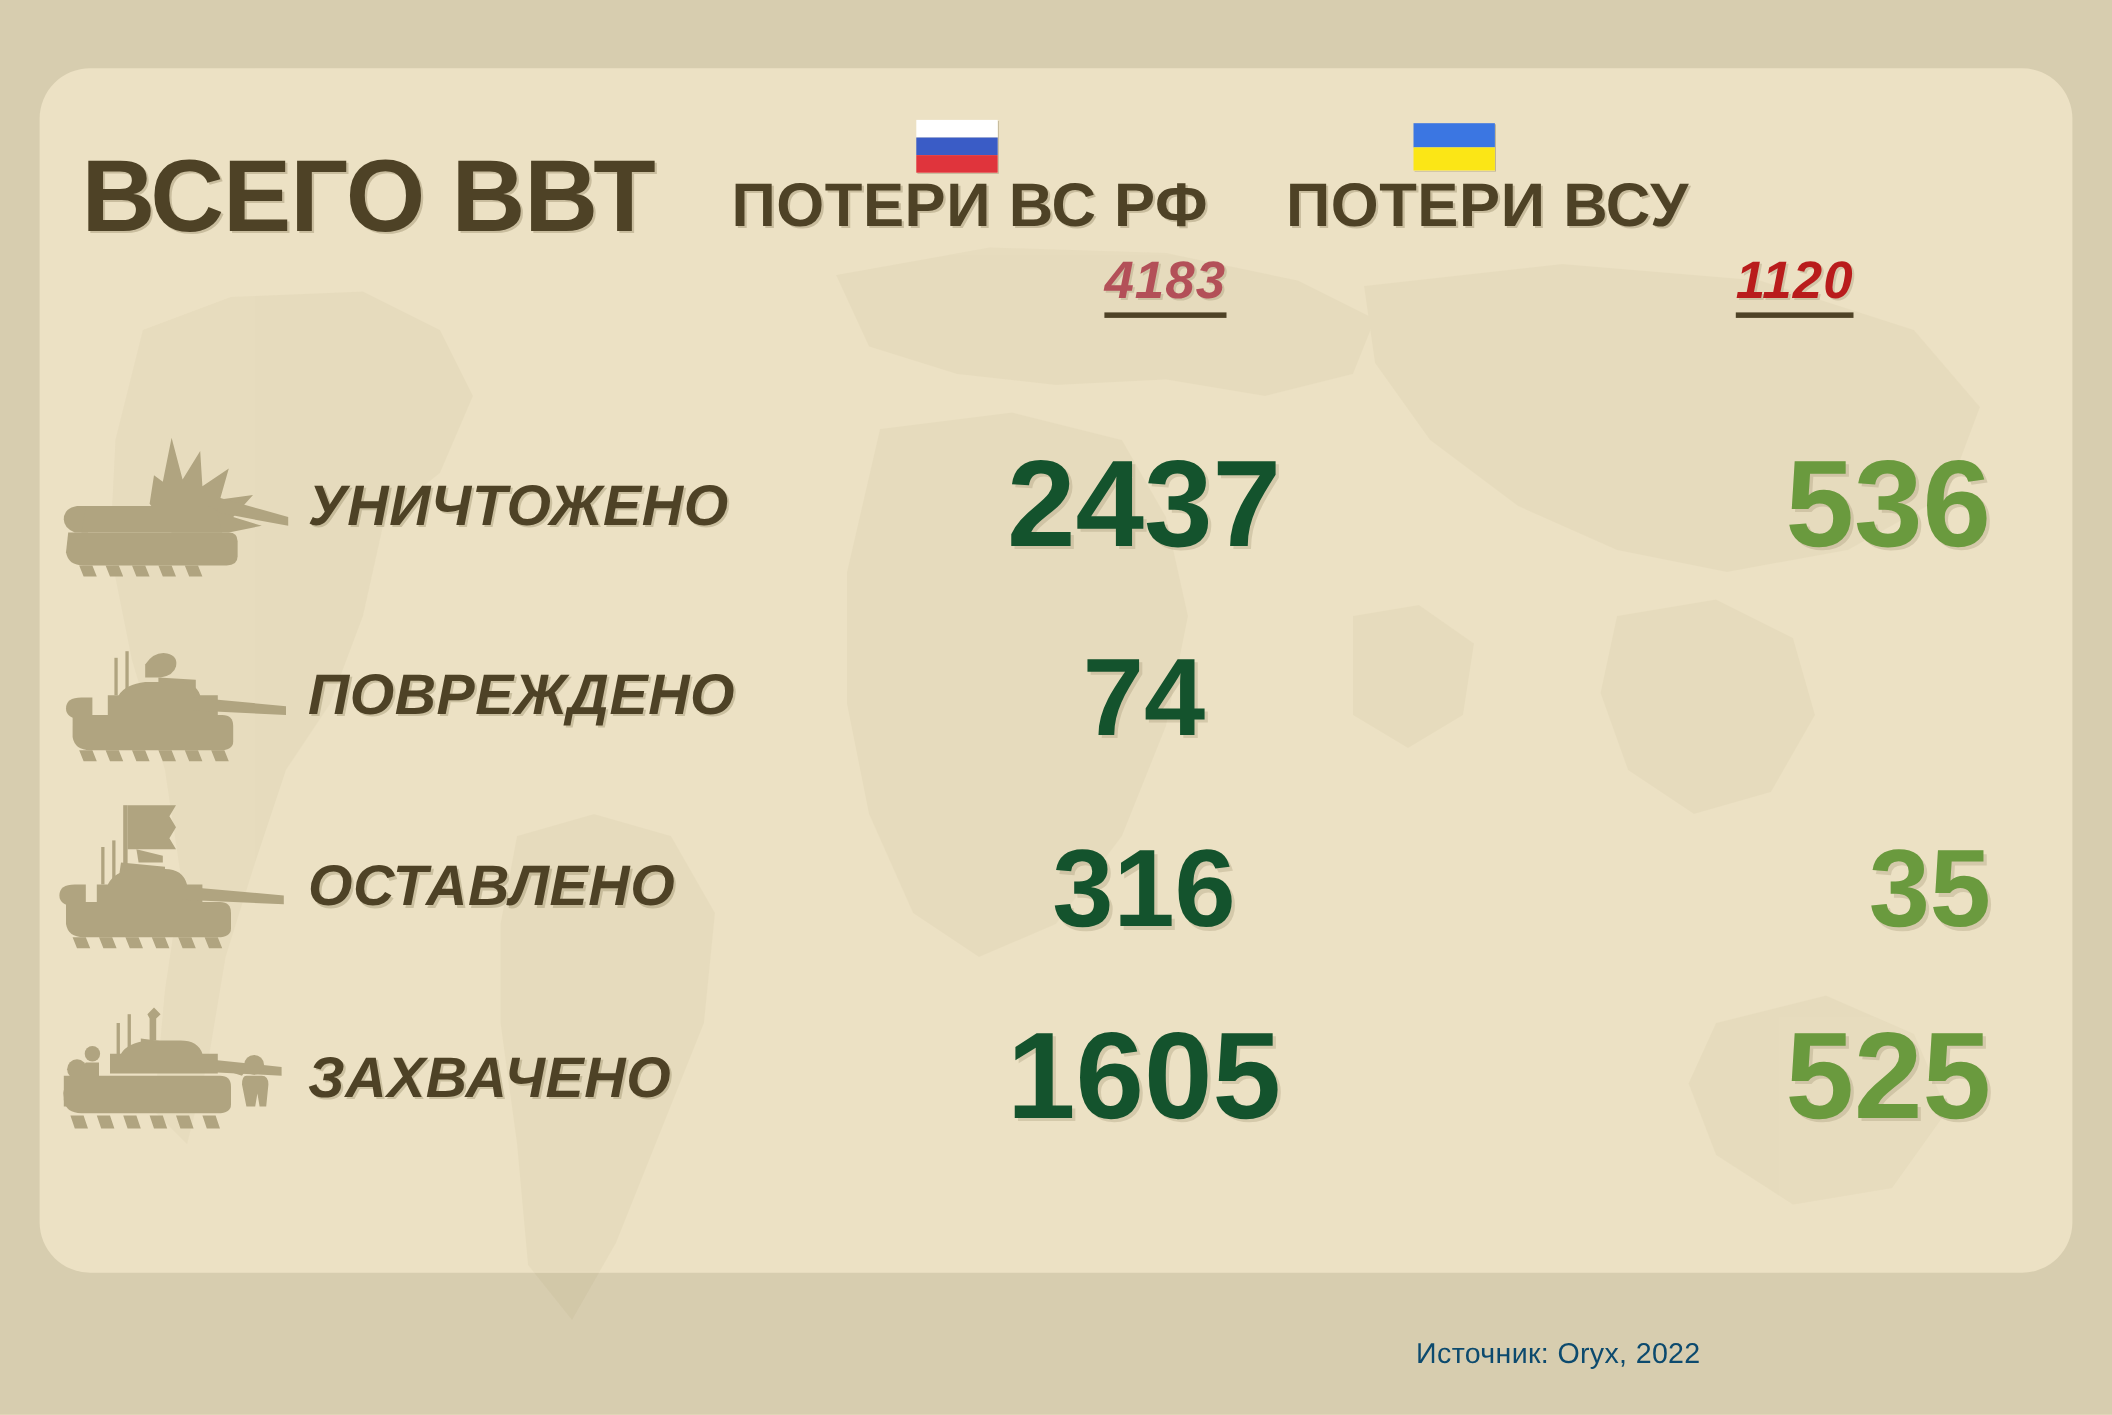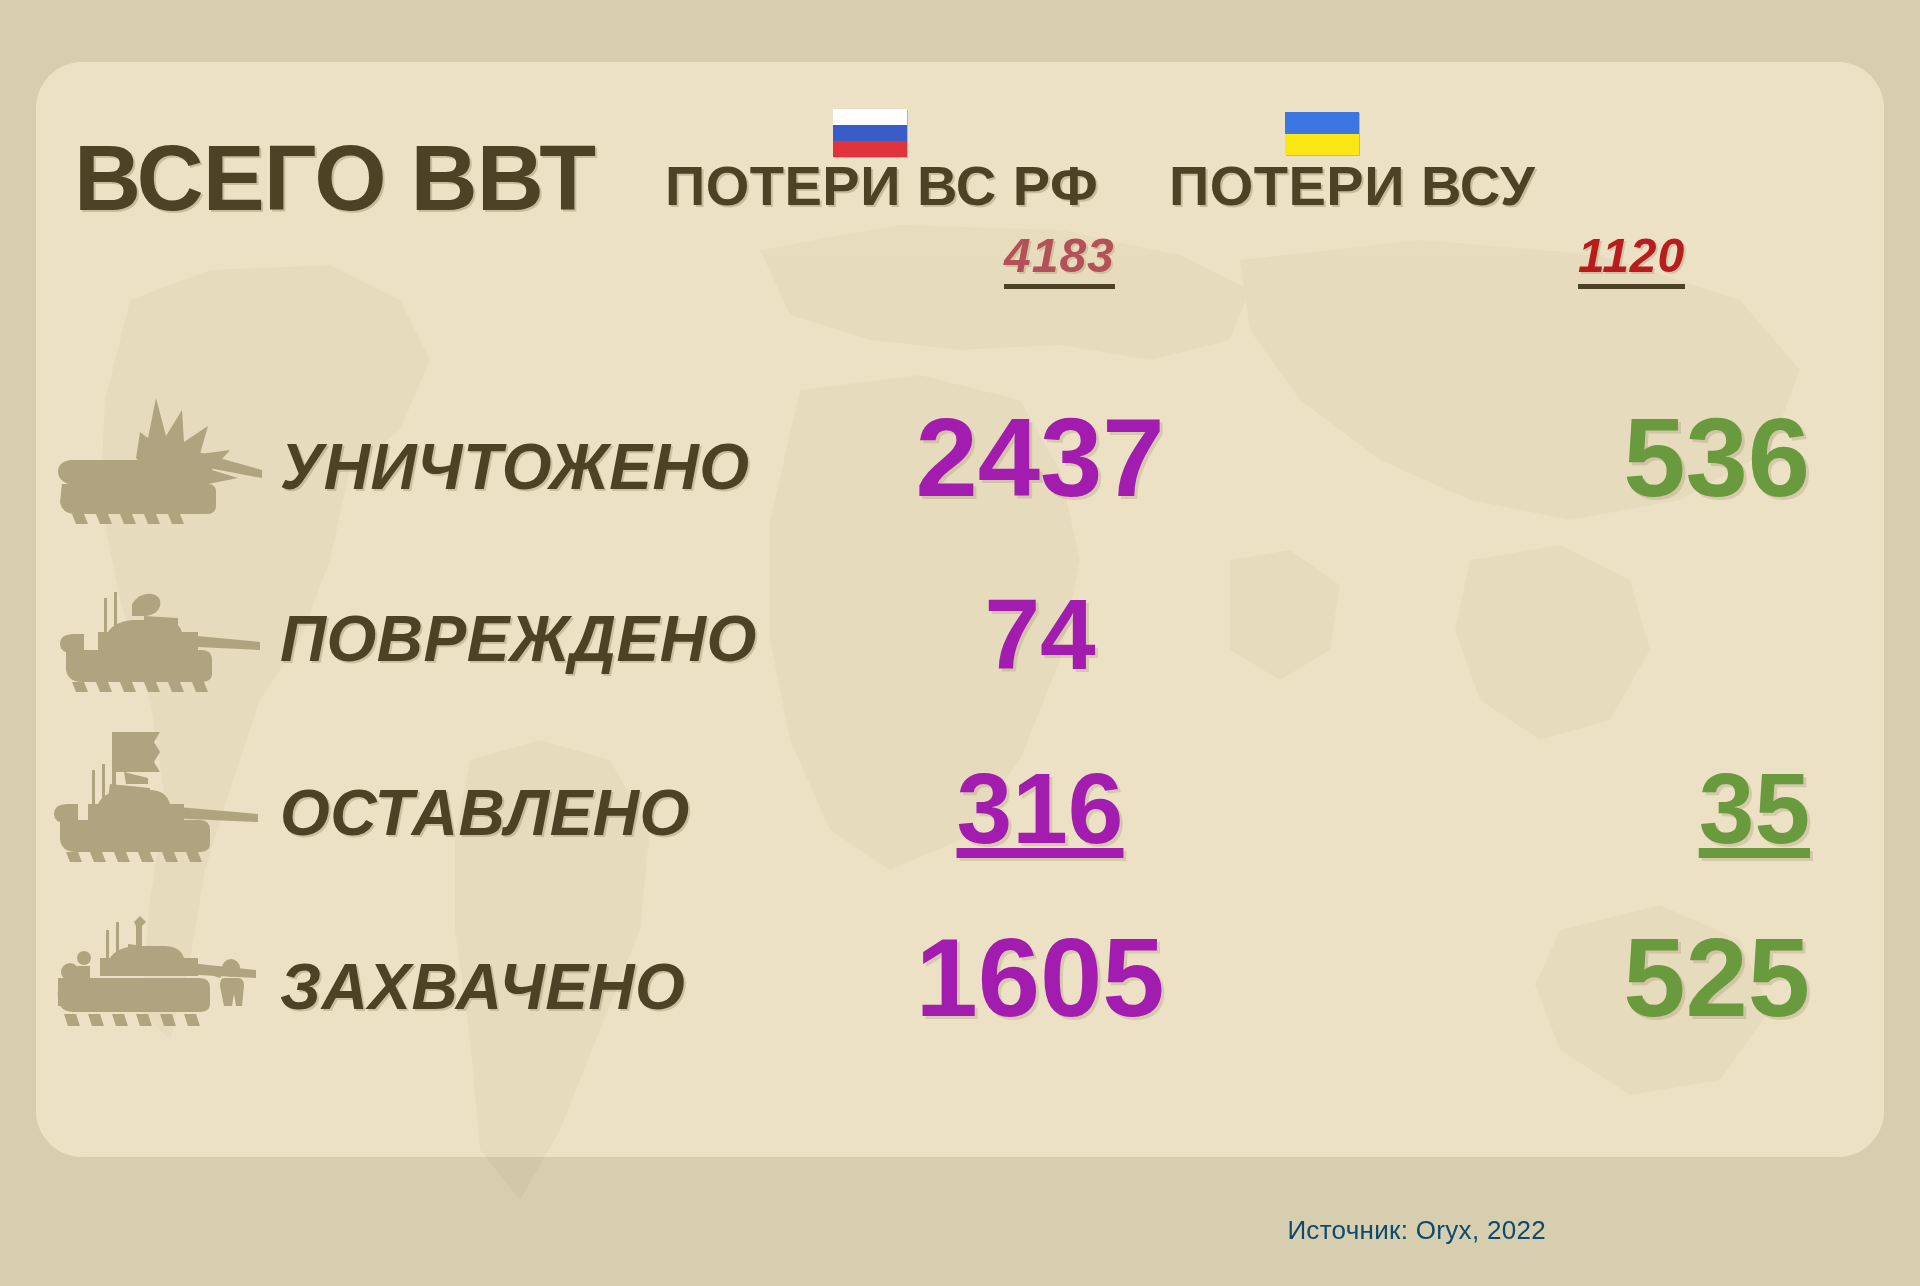--- a/index.html
+++ b/index.html
@@ -102,46 +102,46 @@
     position:absolute;
     left:48px; top:0;
     width:216px; height:150px;
   }
   .icon-wrap svg { width:100%; height:100%; display:block; }
   .icon-wrap svg * { fill:#b0a480; }
 
   .row-label {
     position:absolute;
     left:280px;
-    font-size:64px;
+    font-size:52px;
     font-weight:bold;
     font-style:italic;
     color:#4e4226;
     letter-spacing:.5px;
     white-space:nowrap;
     text-shadow:2px 2px 0 rgba(120,106,70,.28);
   }
   .row.r0 .row-label { top:38px; }
   .row.r1 .row-label { top:42px; }
   .row.r2 .row-label { top:50px; }
   .row.r3 .row-label { top:58px; }
 
   .val {
     position:absolute;
     font-weight:bold;
     line-height:1;
     text-shadow:3px 3px 0 rgba(120,106,70,.20);
     text-align:center;
   }
-  .val.ru { color:#a21caf; left:830px;  width:420px; }
+  .val.ru { color:#14532d; left:830px;  width:420px; }
   .val.ua { color:#6a9a3e; left:1390px; width:420px;text-align:right; }
 
   .row.r0 .val { font-size:112px; top:10px; }
   .row.r1 .val { font-size:100px; top:24px; }
-  .row.r2 .val { font-size:100px; top:32px;text-decoration:underline; }
+  .row.r2 .val { font-size:100px; top:32px; }
   .row.r3 .val { font-size:112px; top:30px; }
 
   
   .source {
     position:absolute;
     right:70px; bottom:52px;
     font-size:26px;
     color:#0c4a6e;
     letter-spacing:.3px;
   }

